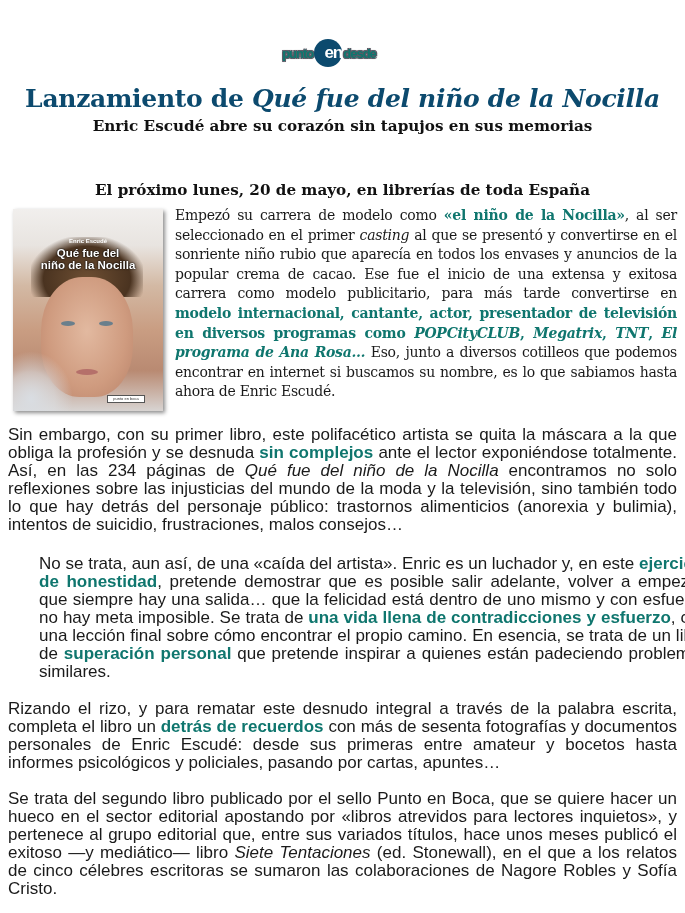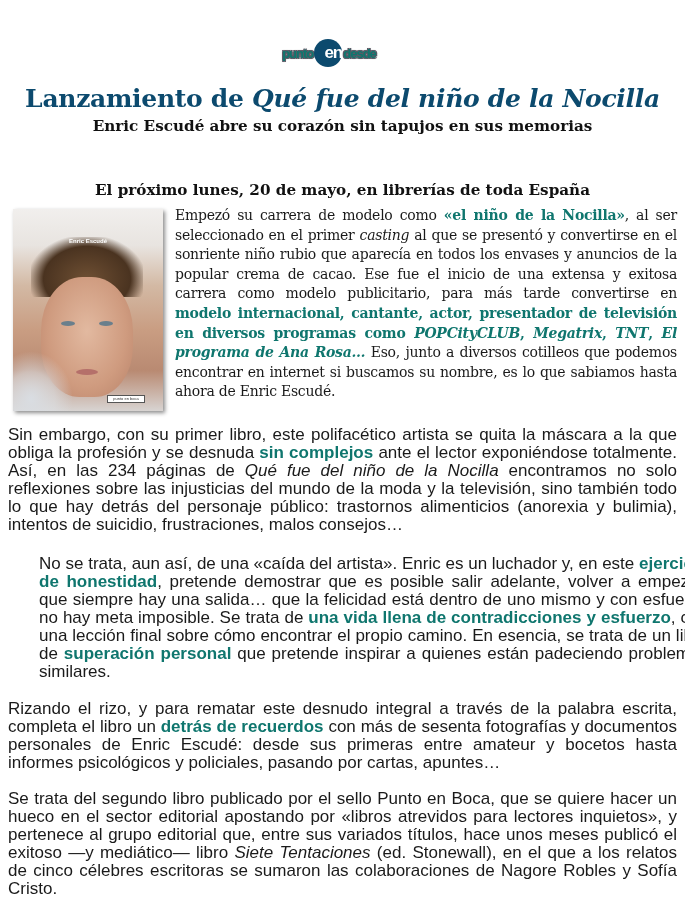--- a/index.html
+++ b/index.html
@@ -47,20 +47,24 @@
 <div class="sub sub2">El próximo lunes, 20 de mayo, en librerías de toda España</div>
 
 <div class="cover">
   <div class="hair"></div>
   <div class="face"></div>
   <div class="eye" style="left:48px"></div>
   <div class="eye" style="left:86px"></div>
   <div class="lips"></div>
   <div class="glitter"></div>
   <div class="author">Enric Escudé</div>
+  <div class="ctitle">
+      <div>Qué fue del</div>
+      <div>niño de la Nocilla</div>
+    </div>
   <div class="pub">punto en boca</div>
 </div>
 
 <div class="p1"><span>Empezó su carrera de modelo como </span><b>«el niño de la Nocilla»</b><span>, al ser seleccionado en el primer </span><i>casting</i><span> al que se presentó y convertirse en el sonriente niño rubio que aparecía en todos los envases y anuncios de la popular crema de cacao. Ese fue el inicio de una extensa y exitosa carrera como modelo publicitario, para más tarde convertirse en </span><b>modelo internacional, cantante, actor, presentador de televisión en diversos programas como </b><b><i>POPCityCLUB</i></b><b>, </b><b><i>Megatrix</i></b><b>, </b><b><i>TNT</i></b><b>, </b><b><i>El programa de Ana Rosa…</i></b><span> Eso, junto a diversos cotilleos que podemos encontrar en internet si buscamos su nombre, es lo que sabiamos hasta ahora de Enric Escudé.</span></div>
 
 <div class="para p2"><span>Sin embargo, con su primer libro, este polifacético artista se quita la máscara a la que obliga la profesión y se desnuda </span><b>sin complejos</b><span> ante el lector exponiéndose totalmente. Así, en las 234 páginas de </span><i>Qué fue del niño de la Nocilla</i><span> encontramos no solo reflexiones sobre las injusticias del mundo de la moda y la televisión, sino también todo lo que hay detrás del personaje público: trastornos alimenticios (anorexia y bulimia), intentos de suicidio, frustraciones, malos consejos…</span></div>
 
 <div class="para p3"><span>No se trata, aun así, de una «caída del artista». Enric es un luchador y, en este </span><b>ejercicio de honestidad</b><span>, pretende demostrar que es posible salir adelante, volver a empezar, que siempre hay una salida… que la felicidad está dentro de uno mismo y con esfuerzo no hay meta imposible. Se trata de </span><b>una vida llena de contradicciones y esfuerzo</b><span>, con una lección final sobre cómo encontrar el propio camino. En esencia, se trata de un libro de </span><b>superación personal</b><span> que pretende inspirar a quienes están padeciendo problemas similares.</span></div>
 
 <div class="para p4"><span>Rizando el rizo, y para rematar este desnudo integral a través de la palabra escrita, completa el libro un </span><b>detrás de recuerdos</b><span> con más de sesenta fotografías y documentos personales de Enric Escudé: desde sus primeras entre amateur y bocetos hasta informes psicológicos y policiales, pasando por cartas, apuntes…</span></div>

